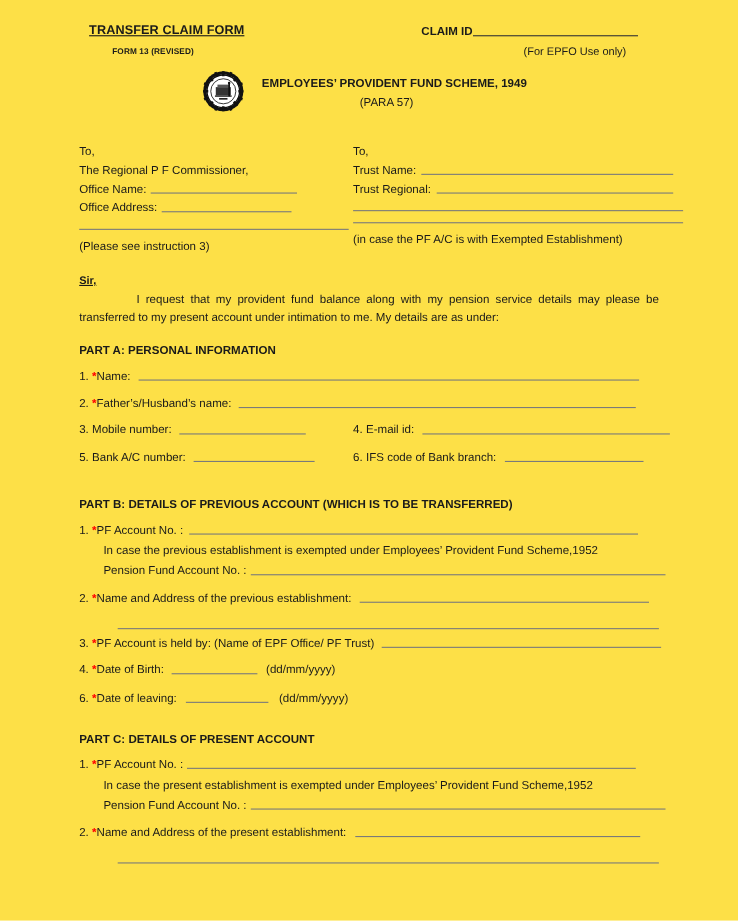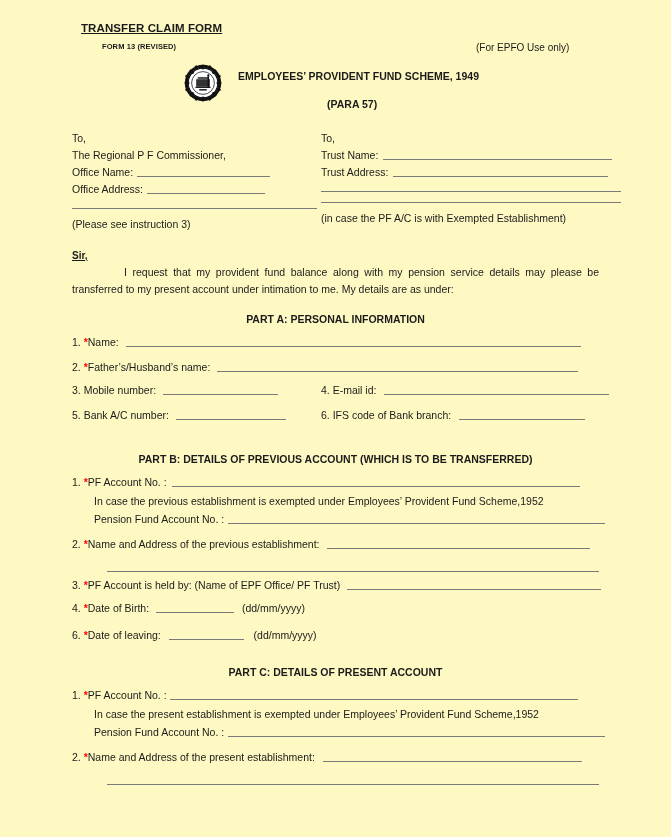--- a/index.html
+++ b/index.html
@@ -8,21 +8,21 @@
     background: #ffffff;
   }
   body {
     font-family: "Liberation Sans", sans-serif;
     color: #1a1a1a;
   }
   .page {
     position: relative;
     width: 671px;
     height: 837px;
-    background: #fef9c3;
+    background: #fde047;
     overflow: hidden;
     box-sizing: border-box;
   }
   .sheet {
     position: absolute;
     left: 72px;
     right: 72px;
     top: 22px;
   }
   .i { }
@@ -91,23 +91,23 @@
     position: absolute;
     left: 166px;
     top: 6px;
     font-size: 10.5px;
     font-weight: bold;
     white-space: nowrap;
   }
   .scheme-l2 {
     position: absolute;
     left: 255px;
-    top: 34px;
-    font-size: 10.5px;
-    font-weight: bold;
+    top: 23px;
+    font-size: 10.5px;
+    font-weight: normal;
     white-space: nowrap;
   }
 
   
   .to-block {
     position: relative;
     height: 108px;
     margin-top: 14px;
     font-size: 10.5px;
   }
@@ -142,21 +142,21 @@
   .para {
     margin-top: 3px;
     font-size: 10.5px;
     line-height: 17px;
     text-align: justify;
     text-indent: 52px;
   }
 
   
   .part-head {
-    text-align: center;
+    text-align: left;
     font-size: 10.5px;
     font-weight: bold;
     margin-top: 15px;
     margin-bottom: 8px;
   }
 
   
   .frow {
     font-size: 10.5px;
     line-height: 16px;
@@ -187,20 +187,21 @@
 </style>
 </head>
 <body>
 
 <div class="page">
   <div class="sheet">
 
     <div class="hdr-row">
       <div class="title-main">TRANSFER CLAIM FORM</div>
       <div class="title-sub">FORM 13 (REVISED)</div>
+      <div class="claim-id"><span>CLAIM ID</span><span class="fill"></span></div>
       <div class="epfo-use">(For EPFO Use only)</div>
     </div>
 
     <div class="scheme-block">
       <div class="logo">
         <svg viewBox="0 0 100 100" width="38" height="38" aria-hidden="true">
           <g fill="#111111">
 
             <g>
               <circle cx="50" cy="50" r="48" fill="#111111"></circle>
@@ -247,21 +248,21 @@
         <div class="to-line">The Regional P F Commissioner,</div>
         <div class="to-line"><span>Office Name:</span><span class="rule" style="width:133px;margin-left:4px;"></span></div>
         <div class="to-line"><span>Office Address:</span><span class="rule" style="width:118px;margin-left:4px;"></span></div>
         <div class="rule-full"></div>
         <div class="note" style="margin-top:9px;">(Please see instruction 3)</div>
       </div>
 
       <div class="col-r">
         <div class="to-line">To,</div>
         <div class="to-line"><span>Trust Name:</span><span class="rule" style="width:229px;margin-left:5px;"></span></div>
-        <div class="to-line"><span>Trust Address:</span><span class="rule" style="width:215px;margin-left:5px;"></span></div>
+        <div class="to-line"><span>Trust Regional:</span><span class="rule" style="width:215px;margin-left:5px;"></span></div>
         <div class="rule-full"></div>
         <div class="rule-full"></div>
         <div class="note" style="margin-top:9px;">(in case the PF A/C is with Exempted Establishment)</div>
       </div>
 
     </div>
 
     <div class="sir">Sir,</div>
     <div class="para">I request that my provident fund balance along with my pension service details may please be transferred to my present account under intimation to me. My details are as under:</div>
 

